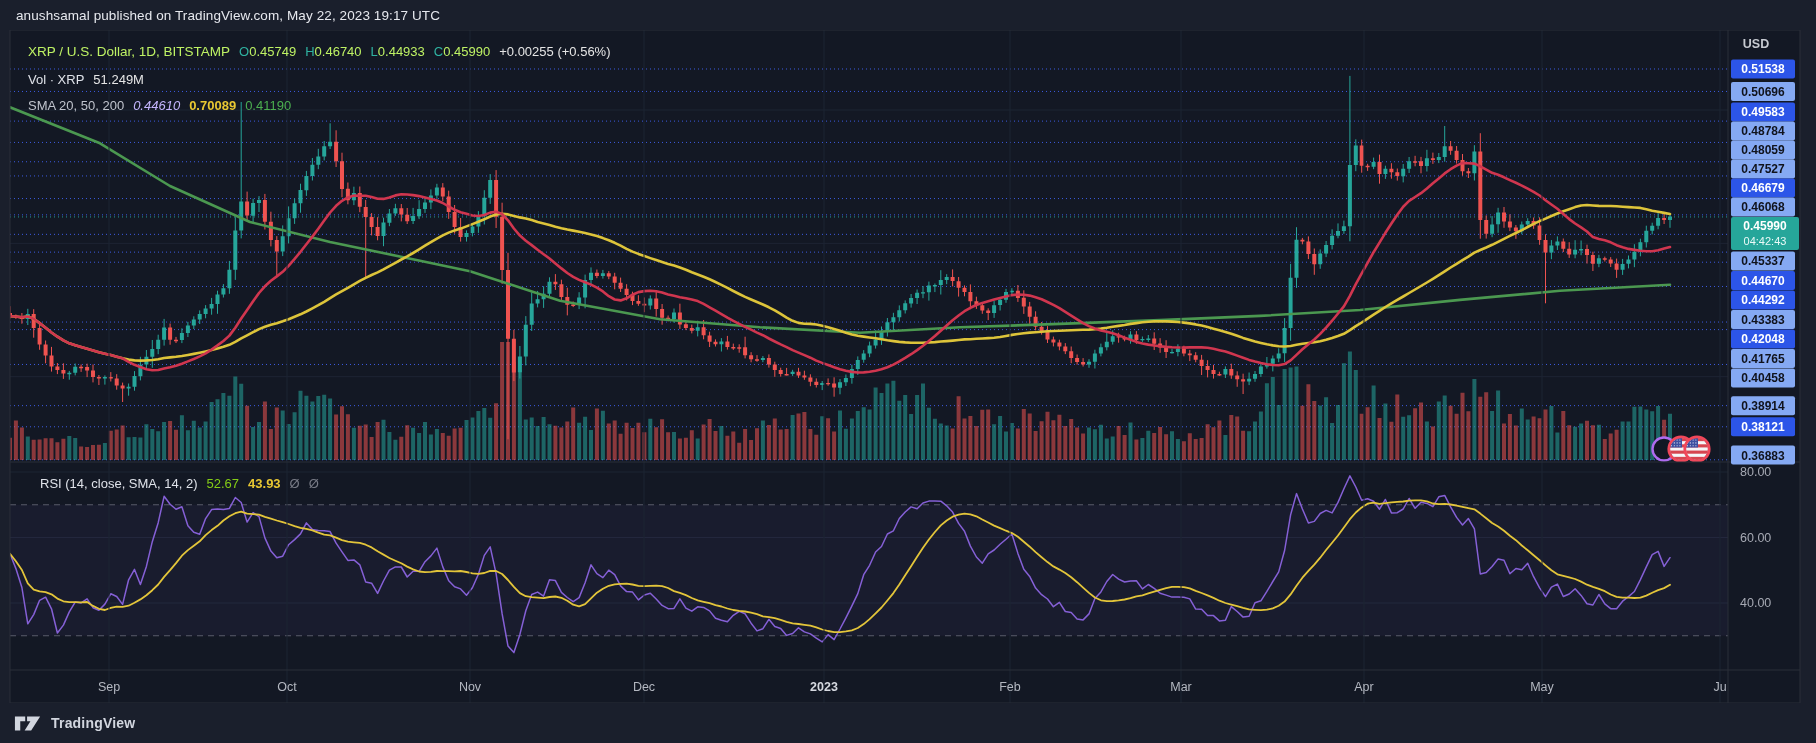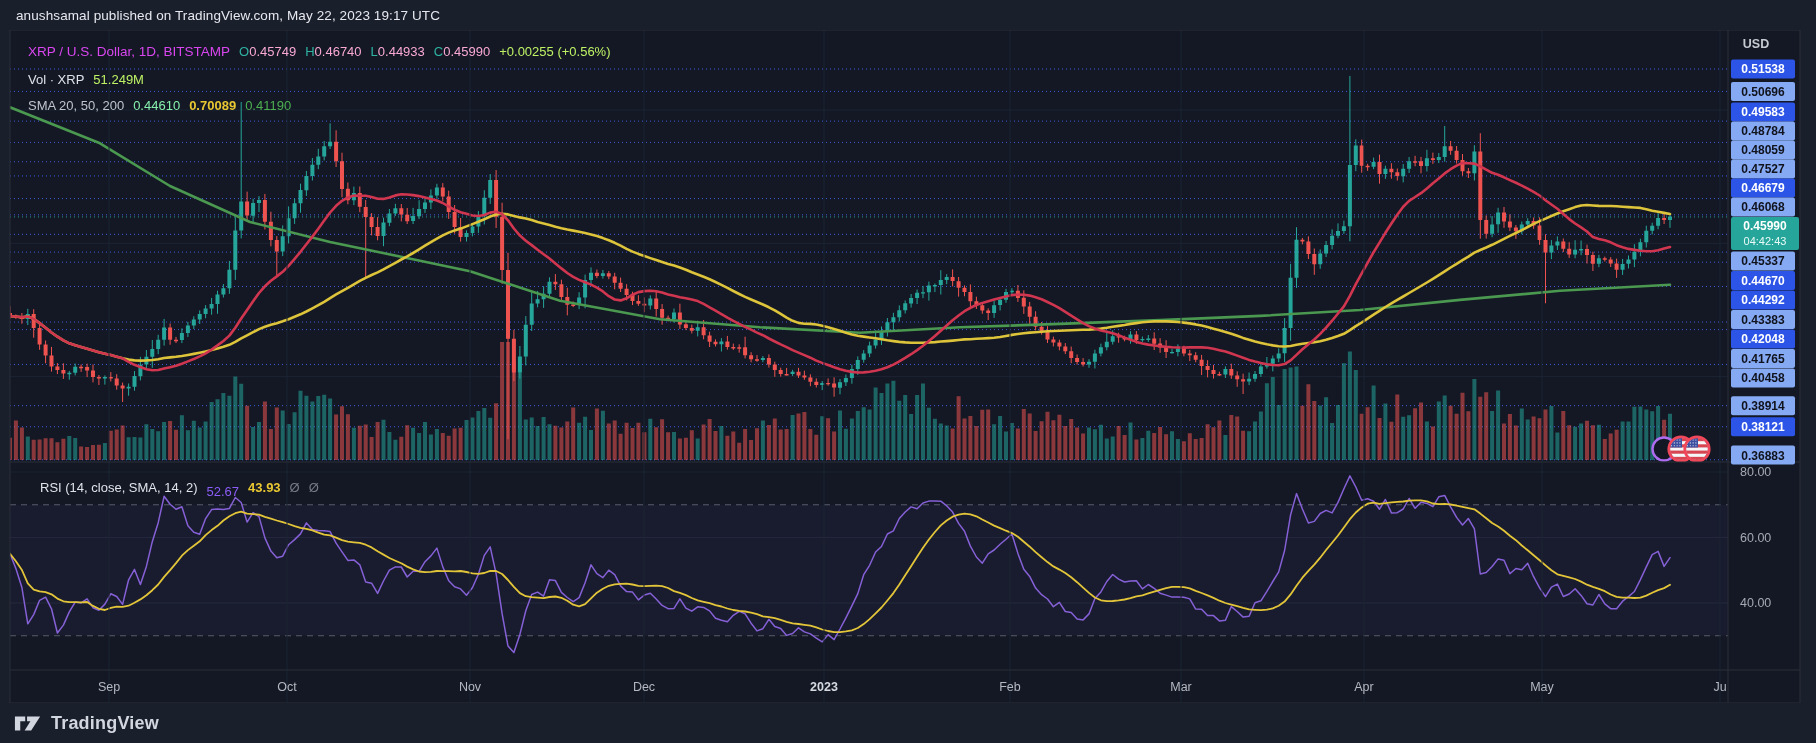--- a/index.html
+++ b/index.html
@@ -3,33 +3,33 @@
 <meta charset="utf-8">
 <style>
   html,body{margin:0;padding:0;background:#1b2030;}
   #stage{position:relative;width:1816px;height:743px;background:#1b2030;
     font-family:"Liberation Sans",sans-serif;overflow:hidden;}
   #chart-svg{position:absolute;left:0;top:0;}
   .hdr{position:absolute;left:0;top:0;width:1816px;height:30px;background:#1a1f2c;
     display:flex;align-items:center;padding-left:16px;box-sizing:border-box;
     color:#e6e8ee;font-size:13.5px;letter-spacing:.1px;}
   .lg{position:absolute;display:flex;align-items:baseline;gap:9px;font-size:13px;white-space:nowrap;}
-  .lg .sym{color:#d946ef;font-size:13.5px;}
+  .lg .sym{color:#bef264;font-size:13.5px;}
   .pv i{font-style:normal;color:#2fb3a2;}
-  .pv b{font-weight:400;color:#f9a8d4;}
-  .teal{color:#bef264;}
+  .pv b{font-weight:400;color:#bef264;}
+  .teal{color:#e5e5e5;}
   .mut{color:#bfc3cc;}
-  .c-red{color:#86efac;}
+  .c-red{color:#c4b5fd;font-style:italic;}
   .c-yel{color:#e8c732;font-weight:700;}
   .c-grn{color:#4caf50;text-align:right;}
-  .c-pur{color:#8b5cf6;margin-top:8px;}
+  .c-pur{color:#84cc16;}
   .c-gho{color:#787b86;}
   .footer{position:absolute;left:0;top:703px;width:1816px;height:40px;background:#1a1f2c;
     display:flex;align-items:center;padding-left:14px;gap:9px;box-sizing:border-box;}
-  .footer .brand{color:#d2d6df;font-size:18px;font-weight:700;letter-spacing:.2px;}
+  .footer .brand{color:#d2d6df;font-size:14px;font-weight:700;letter-spacing:.2px;}
   .tvglyph{display:block;}
 </style>
 </head>
 <body>
 
 <div id="stage">
   <svg id="chart-svg" width="1816" height="743">
       <rect x="0" y="0" width="1816" height="743" fill="#1a1f2c"></rect>
       <rect x="10" y="30" width="1790" height="673" fill="#131824"></rect>
       <defs>

